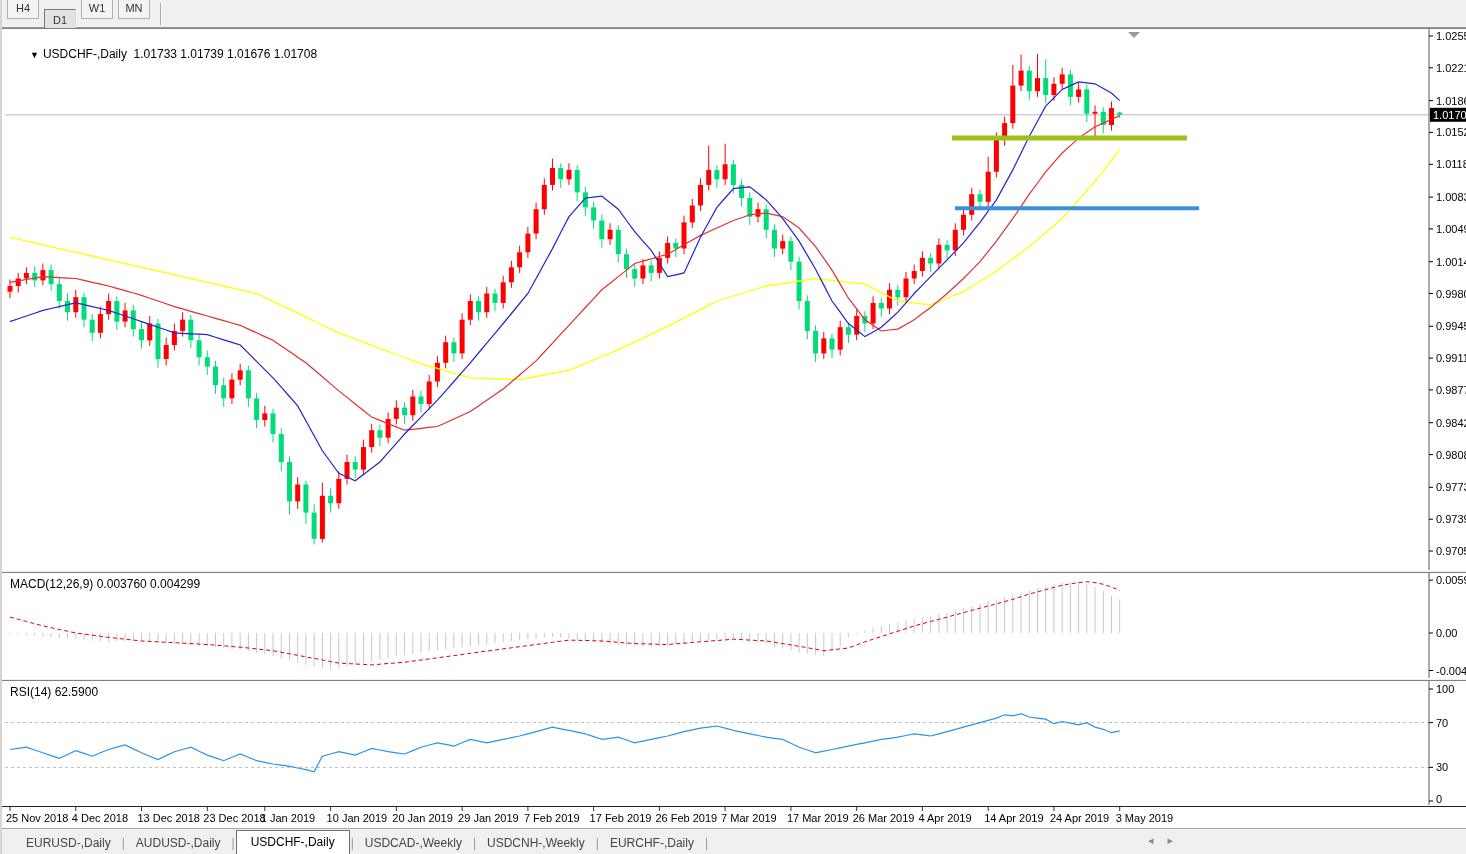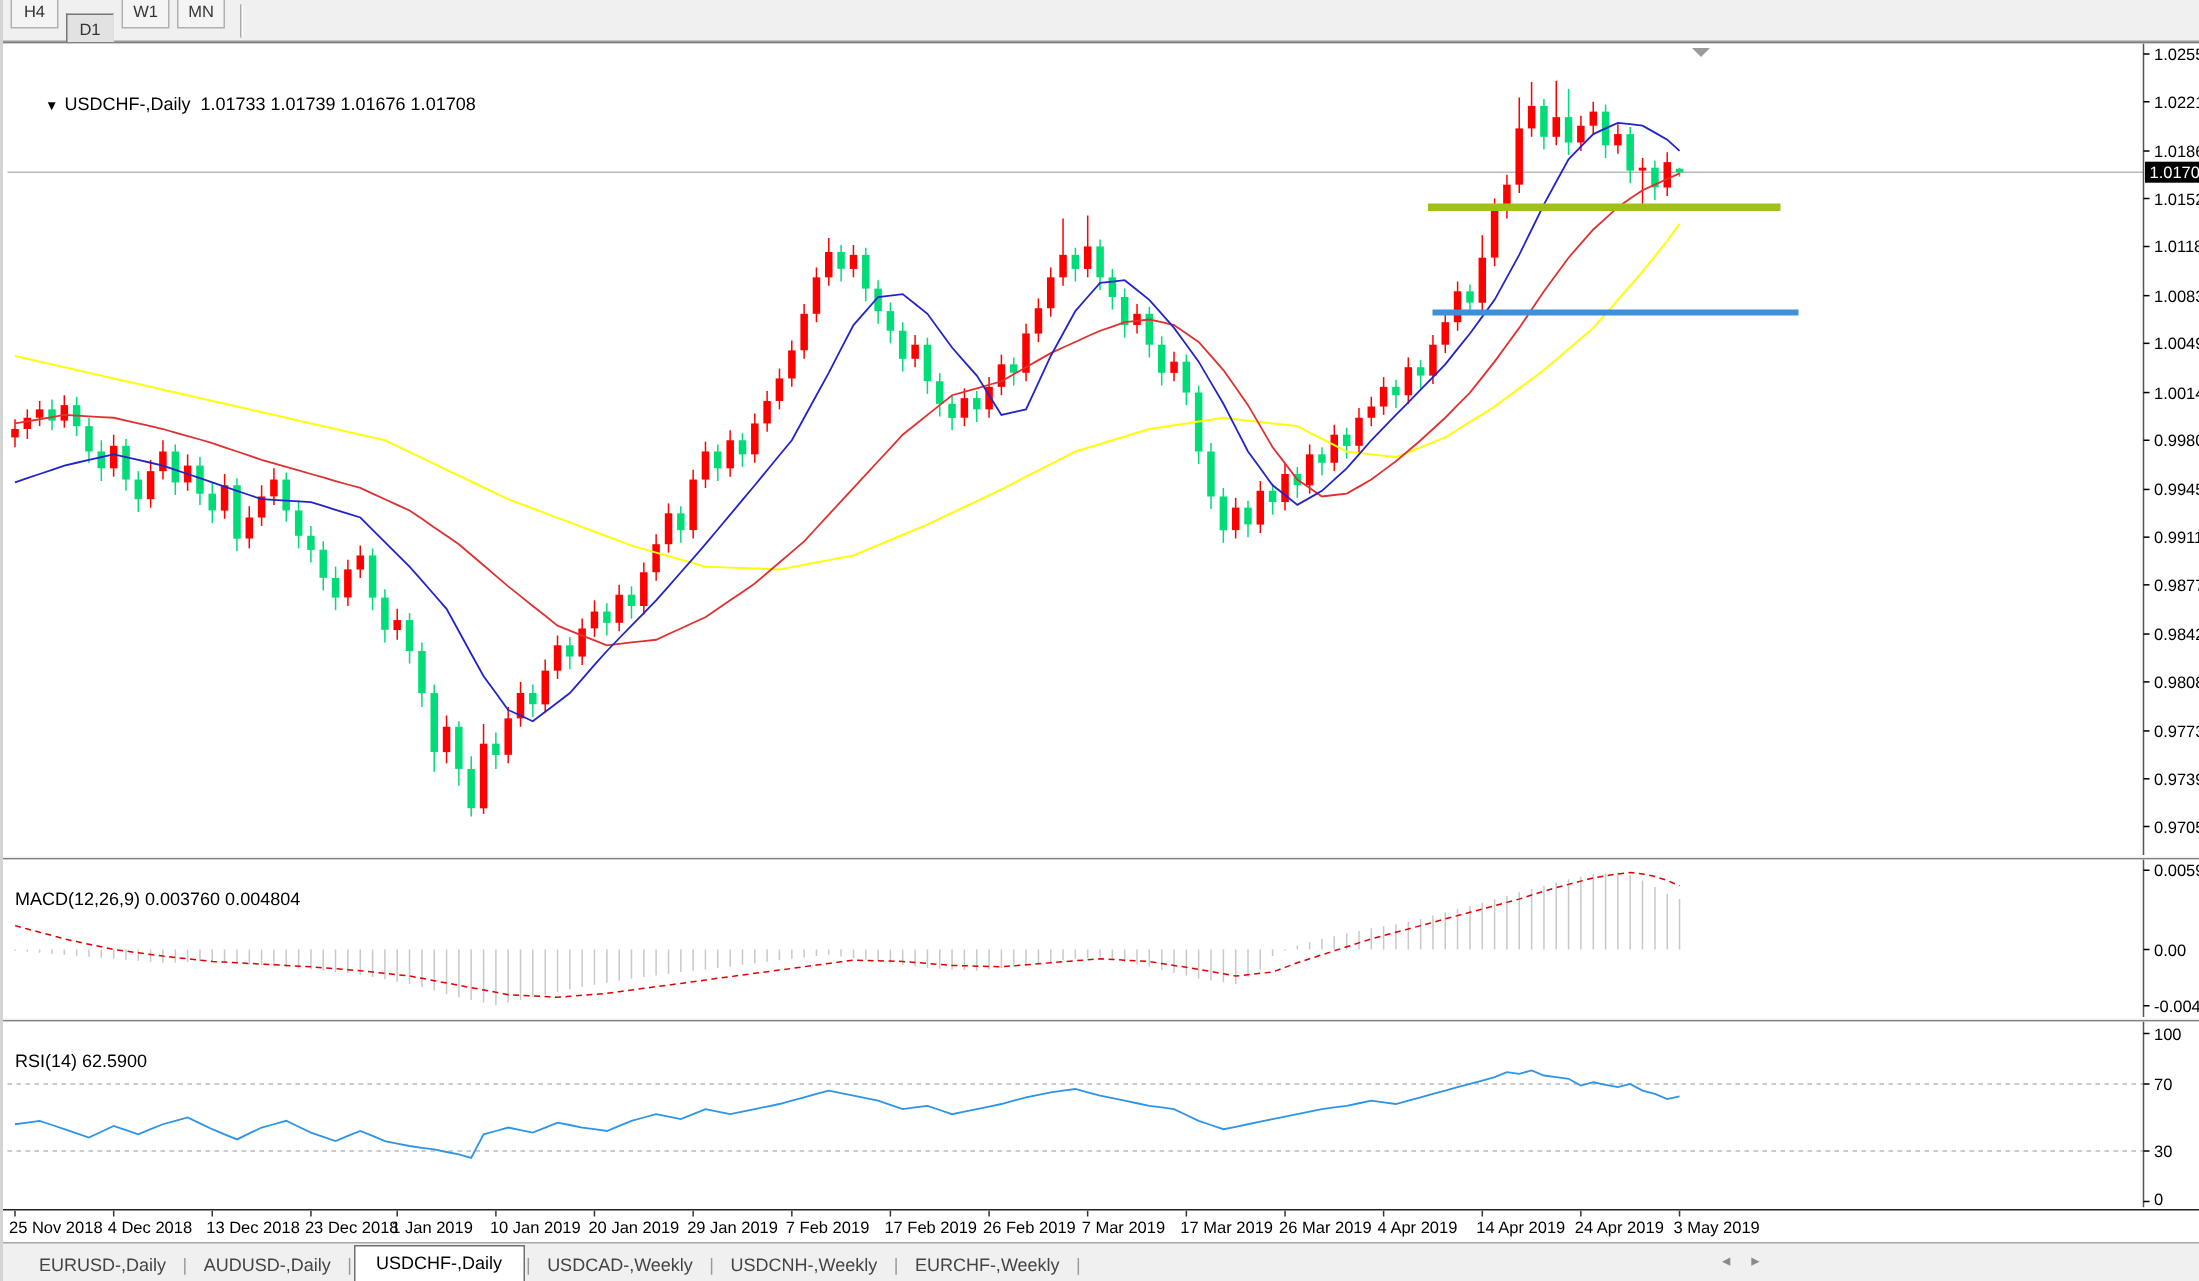--- a/index.html
+++ b/index.html
@@ -13,21 +13,21 @@
           border:1px solid #b0b0b0;display:flex;align-items:center;justify-content:center;cursor:default;}
   .tf-btn.active{background:#e2e2e2;border-color:#777 #ddd #ddd #777;margin-top:12px;}
   .toolbar-sep{width:1px;height:22px;background:#aaa;border-right:1px solid #fff;margin-left:10px;}
   
   .panel{position:absolute;left:0;background:#fff;border-top:1px solid #808080;}
   #main-panel{top:28px;width:1466px;height:542px;}
   #macd-panel-box{top:572px;width:1466px;height:106px;}
   #rsi-panel-box{top:680px;width:1466px;height:125px;}
   #date-strip{position:absolute;left:0;top:806px;width:1466px;height:22px;background:#fff;border-top:1px solid #222;}
   svg{display:block;}
-  .pane-label{position:absolute;left:8px;top:19px;font-size:12px;color:#000;white-space:pre;z-index:5;}
+  .pane-label{position:absolute;left:8px;top:4px;font-size:12px;color:#000;white-space:pre;z-index:5;}
   .tri{font-size:9px;margin-right:4px;}
   
   #tabbar{position:absolute;left:0;top:828px;width:1466px;height:26px;background:#f0f0f0;
           border-top:1px solid #a8a8a8;display:flex;align-items:flex-end;font-size:12px;color:#444;}
   .tab{padding:4px 10px 5px 10px;white-space:nowrap;cursor:default;margin-top:36px;}
   .tab.active{background:#fff;border:1px solid #707070;border-bottom:none;color:#000;padding:4px 14px 6px 14px;}
   .tab-sep{color:#999;padding:0 1px 5px 1px;}
   .tab-lead{width:14px;}
   #tab-scrollers{position:absolute;right:8px;top:834px;color:#8a8a8a;font-size:11px;letter-spacing:14px;}
 </style>
@@ -369,21 +369,21 @@
           <text x="1434" y="494.2">0.97390</text>
           <line x1="1427" y1="522.0" x2="1431" y2="522.0" stroke="#000"></line>
           <text x="1434" y="526.0">0.97050</text>
         </g>
         <rect x="1428" y="78.8" width="38" height="14" fill="#000000"></rect>
         <text x="1431" y="89.8" font-size="11" fill="#ffffff">1.01708</text>
       </svg>
   </div>
 
   <div id="macd-panel-box" class="panel">
-    <div class="pane-label">MACD(12,26,9) 0.003760 0.004804</div>
+    <div class="pane-label">MACD(12,26,9) 0.003760 0.004299</div>
     <svg id="macd-svg" width="1466" height="105">
         <rect x="0" y="0" width="1466" height="105" fill="#ffffff"></rect>
         <g>
           <line x1="8.0" y1="60" x2="8.0" y2="60.9" stroke="#c8c8c8" stroke-width="1"></line>
           <line x1="16.2" y1="60" x2="16.2" y2="61.5" stroke="#c8c8c8" stroke-width="1"></line>
           <line x1="24.4" y1="60" x2="24.4" y2="62.2" stroke="#c8c8c8" stroke-width="1"></line>
           <line x1="32.7" y1="60" x2="32.7" y2="62.9" stroke="#c8c8c8" stroke-width="1"></line>
           <line x1="40.9" y1="60" x2="40.9" y2="63.5" stroke="#c8c8c8" stroke-width="1"></line>
           <line x1="49.1" y1="60" x2="49.1" y2="64.2" stroke="#c8c8c8" stroke-width="1"></line>
           <line x1="57.3" y1="60" x2="57.3" y2="64.9" stroke="#c8c8c8" stroke-width="1"></line>
@@ -599,20 +599,20 @@
   <div class="tab">EURUSD-,Daily</div>
       <span class="tab-sep">|</span>
       <div class="tab">AUDUSD-,Daily</div>
       <span class="tab-sep">|</span>
       <div class="tab active">USDCHF-,Daily</div>
       <span class="tab-sep">|</span>
       <div class="tab">USDCAD-,Weekly</div>
       <span class="tab-sep">|</span>
       <div class="tab">USDCNH-,Weekly</div>
       <span class="tab-sep">|</span>
-      <div class="tab">EURCHF-,Weekly</div>
+      <div class="tab">EURCHF-,Daily</div>
       <span class="tab-sep">|</span>
     </div>
   <div id="tab-scrollers">
     <span>◂</span><span>▸</span>
   </div>
 
 </div>
 
 </body></html>

